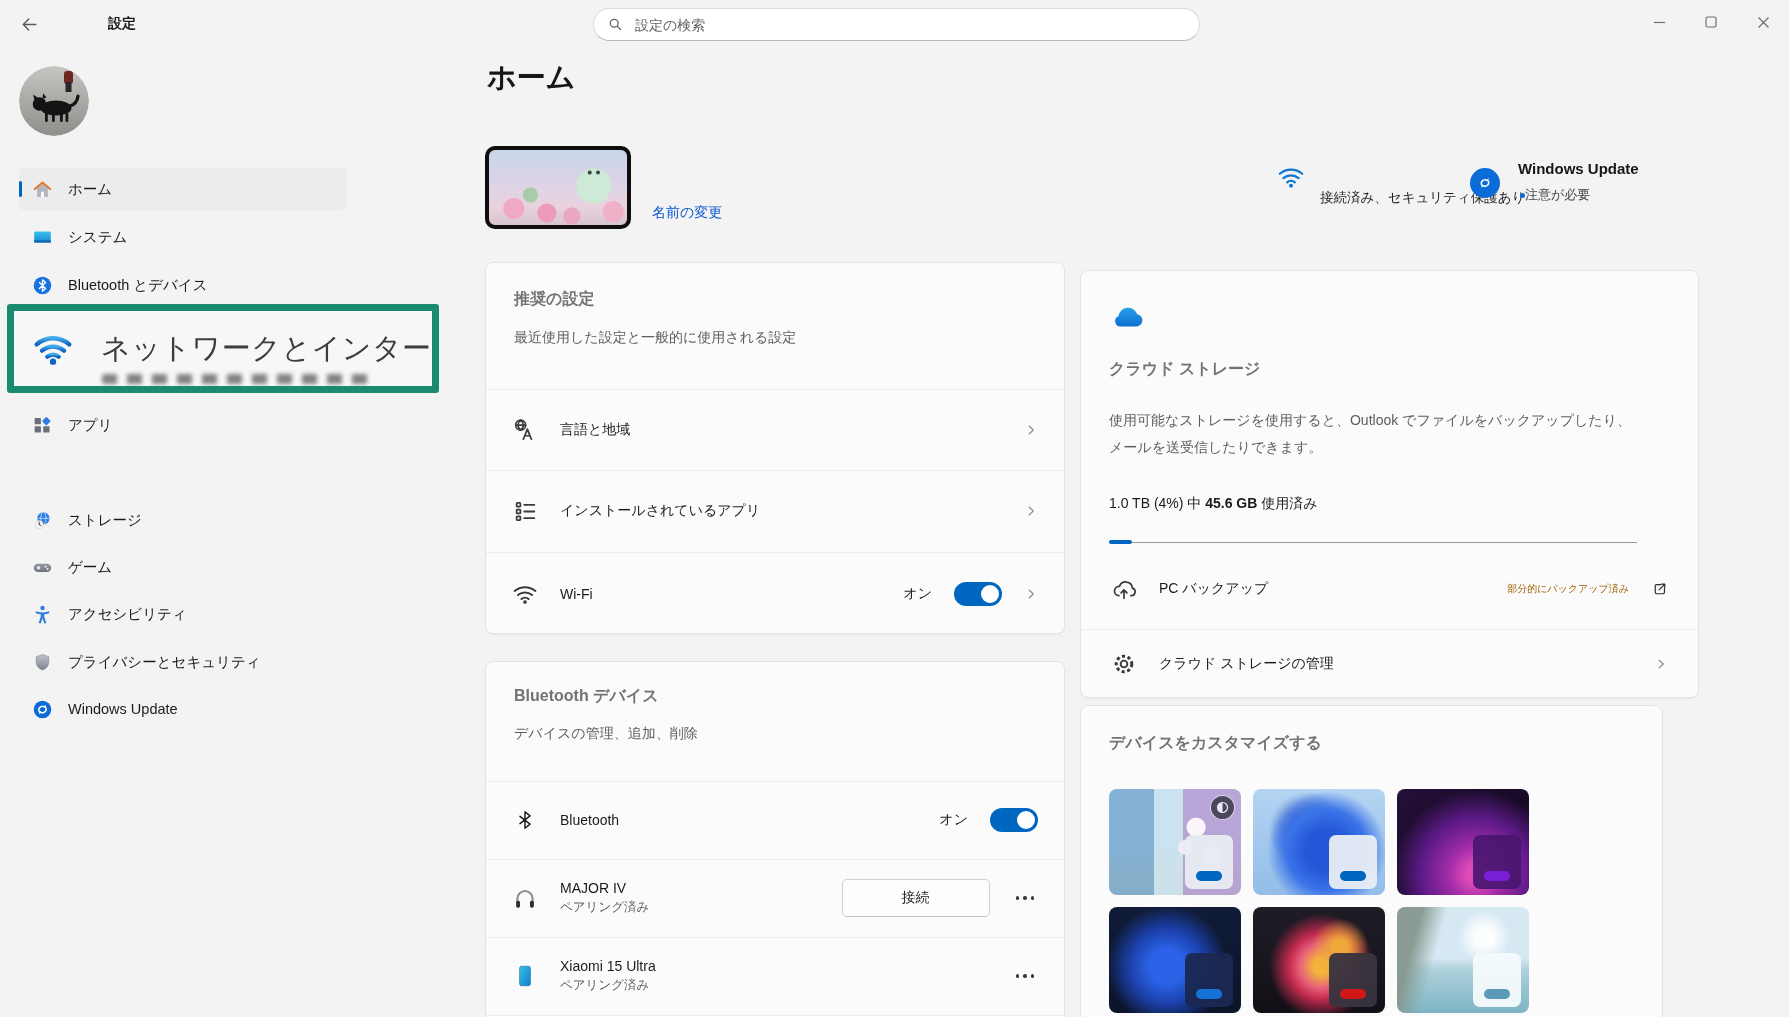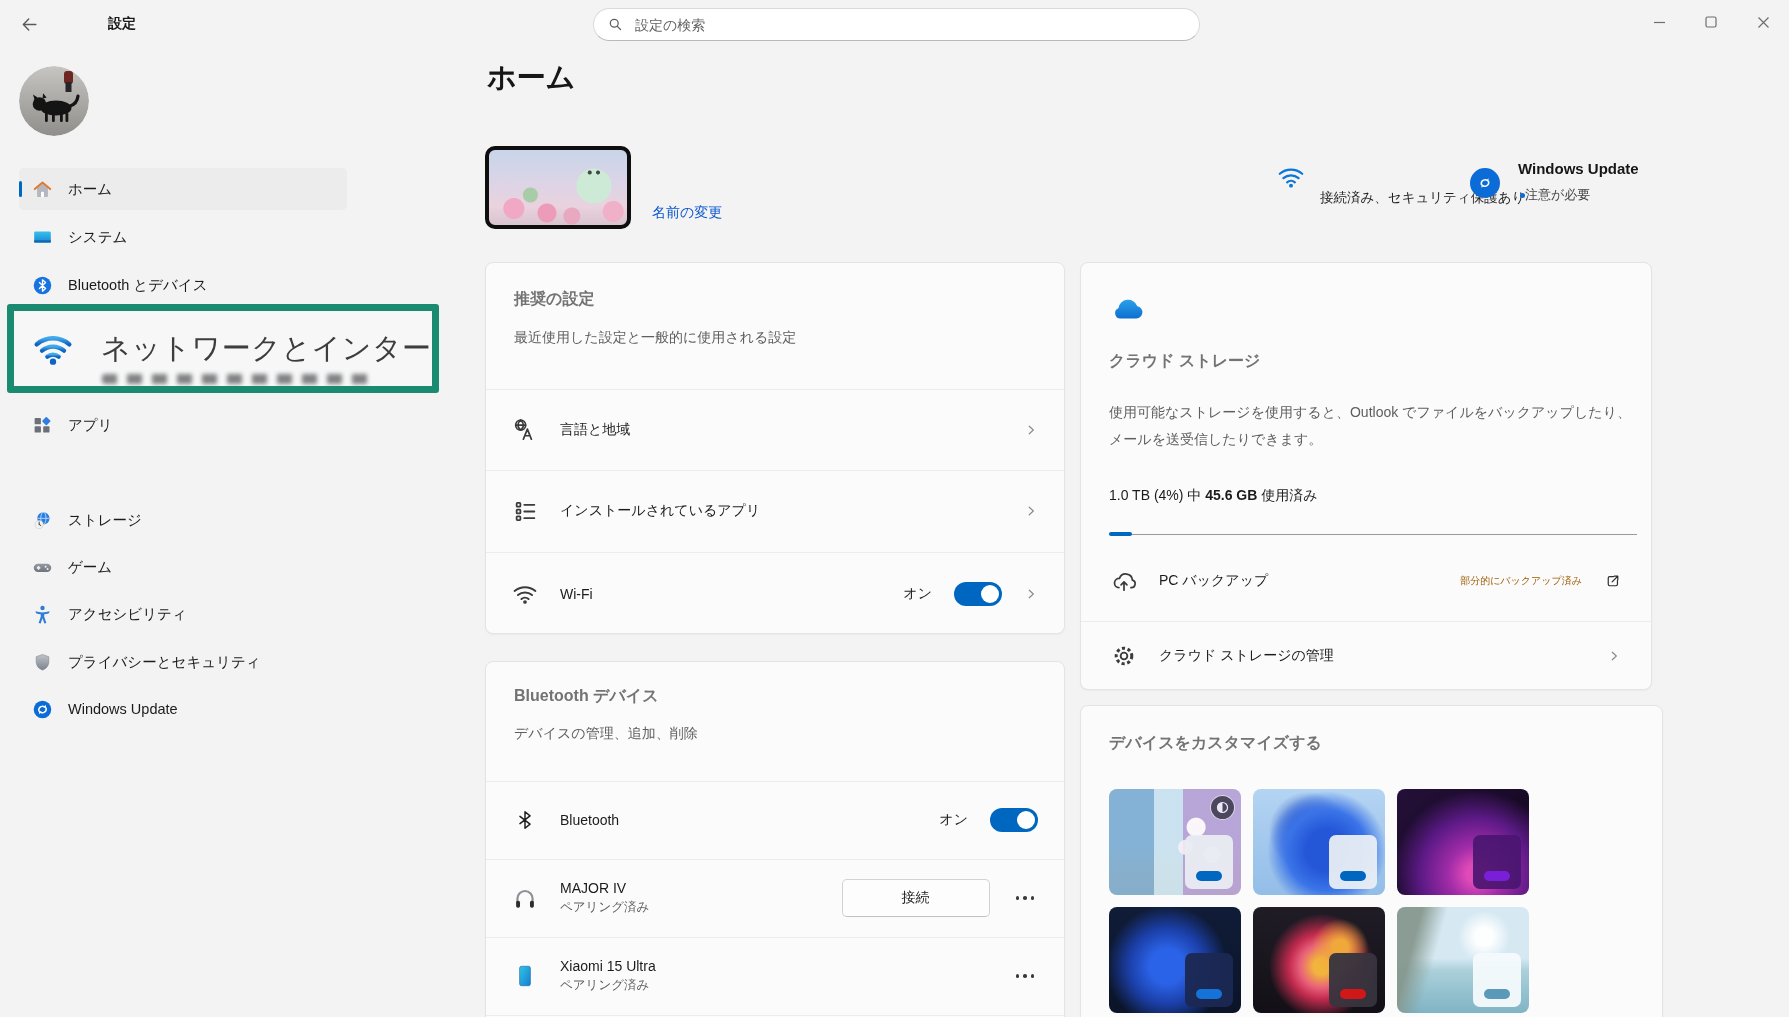--- a/index.html
+++ b/index.html
@@ -438,21 +438,21 @@
           <span class="knob"></span>
         </span>
       <span class="chev">
         <svg width="14" height="14" viewBox="0 0 24 24" fill="none" stroke="#8a8a8a" stroke-width="2" stroke-linecap="round" stroke-linejoin="round">
             <path d="M9 5.5l7 6.5-7 6.5"></path>
           </svg>
       </span>
     </div>
   </div>
 
-  <div class="card" style="left:1080px;top:262px;width:572px;height:428px;">
+  <div class="card" style="left:1080px;top:270px;width:619px;height:428px;">
     <div class="cloud-icon">
       <svg width="36" height="28" viewBox="0 0 34 28">
         <defs>
             <linearGradient id="cldg" x1="0" y1="0" x2="0" y2="1">
           <stop offset="0" stop-color="#2aa0e8"></stop>
               <stop offset="1" stop-color="#0d6fd0"></stop>
             </linearGradient>
           </defs>
         <path d="M8.5 25.5h15.8a6.2 6.2 0 0 0 1-12.3A9.8 9.8 0 0 0 6.4 15.3a5.3 5.3 0 0 0 2.1 10.2z" fill="url(#cldg)"></path>
       </svg>

